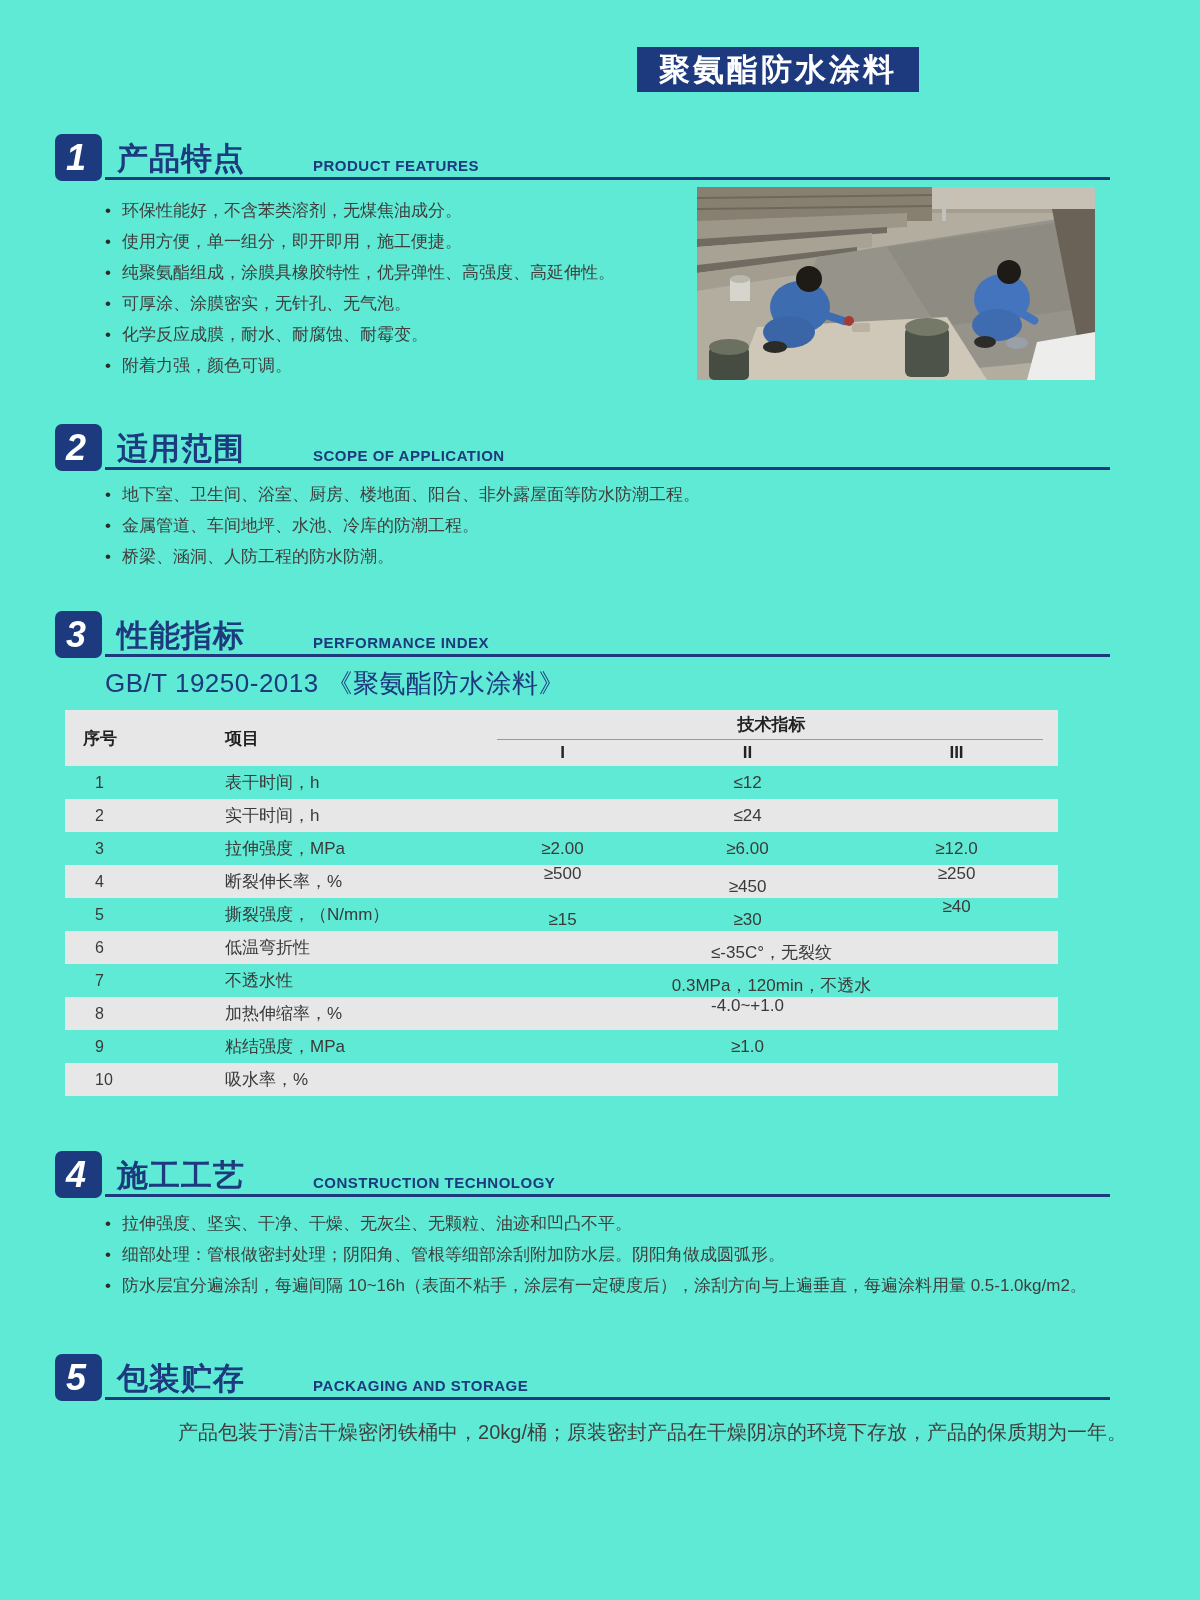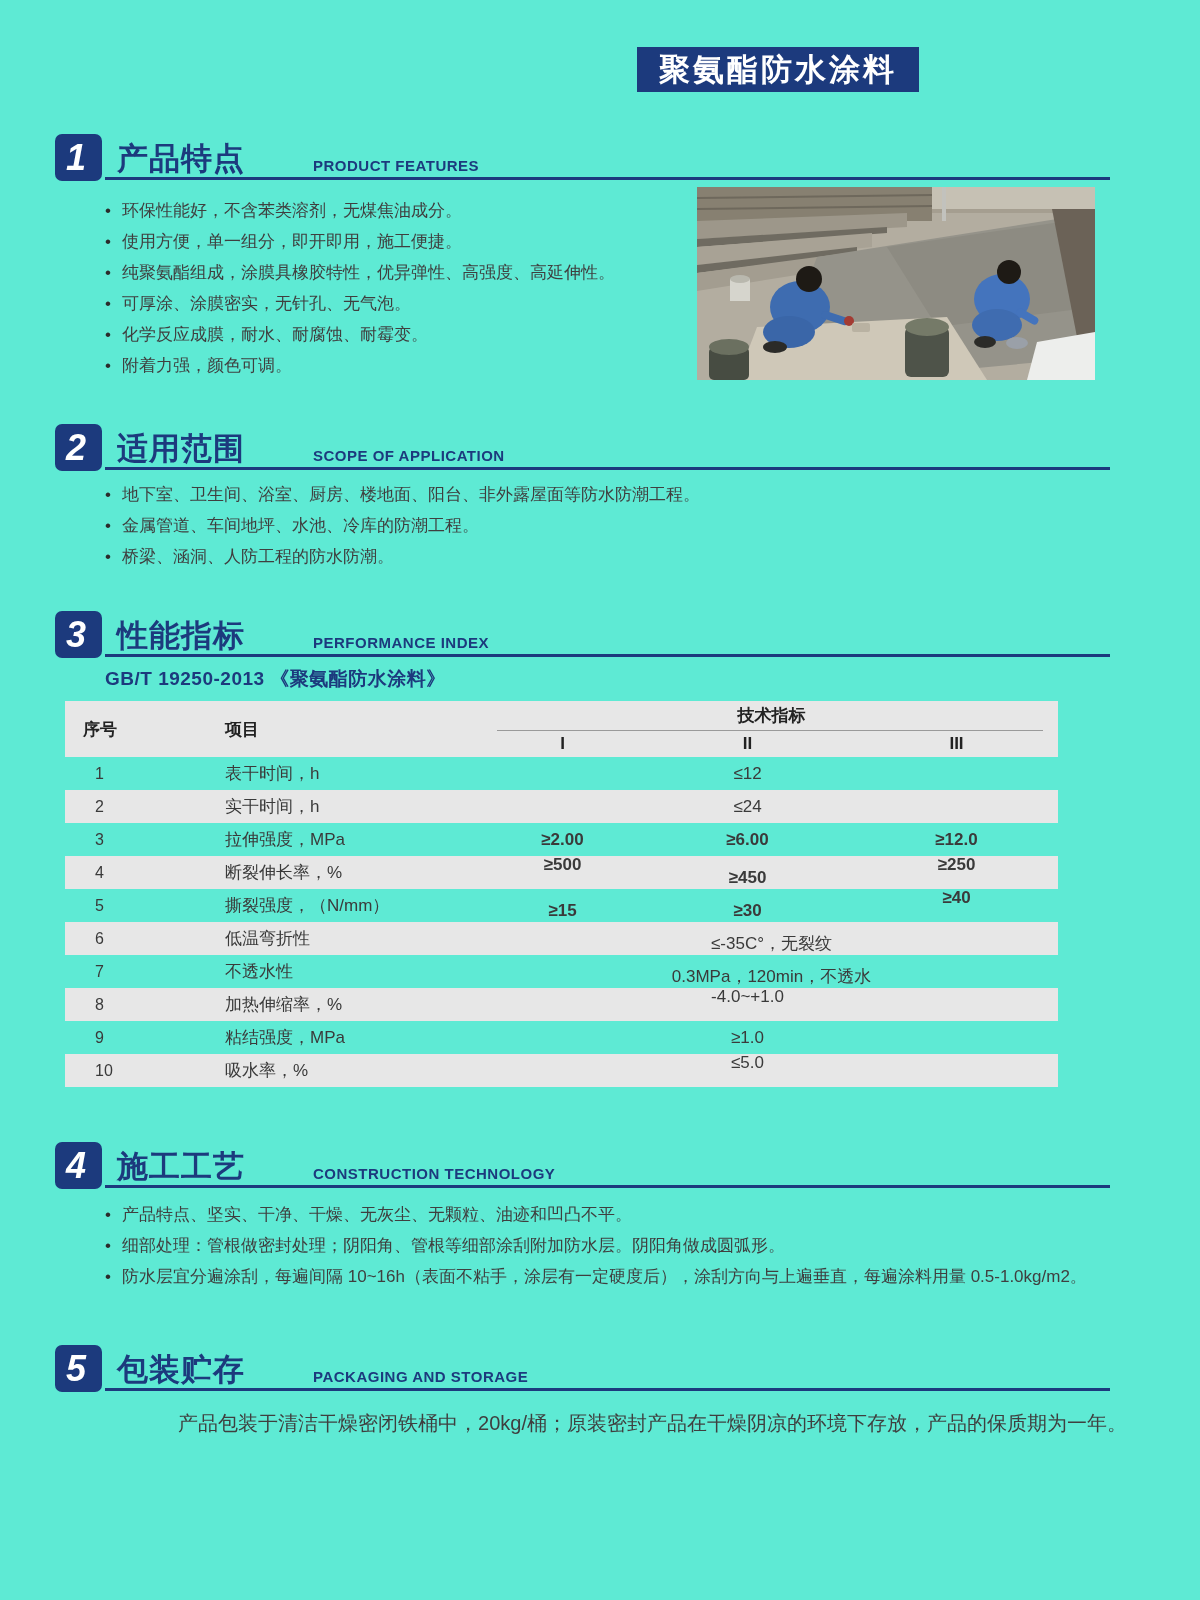--- a/index.html
+++ b/index.html
@@ -31,38 +31,38 @@
   .blist-wide li { max-width: 1005px; }
 
   .s1-content { position: relative; margin: 14px 16px 0 105px; height: 196px; }
   .s1-content .blist { width: 585px; }
   .photo { position: absolute; left: 592px; top: -8px; width: 398px; height: 193px; display: block; }
 
   .s2-content { margin: 8px 0 0 105px; }
   .s4-content { margin: 10px 0 0 105px; }
 
   
-  .std-line { margin: 8px 0 0 105px; font-size: 19px; font-weight: bold; color: #1c3a7d; letter-spacing: 0.5px; }
+  .std-line { margin: 8px 0 0 105px; font-size: 26px; font-weight: normal; color: #1c3a7d; letter-spacing: 0.5px; }
   .ptable { margin: 9px 0 0 65px; width: 993px; font-size: 17px; color: #3a3a3a; }
   .thead {
     display: grid; grid-template-columns: 145px 275px 155px 215px 203px;
     grid-template-rows: 30px 26px; background: #e7e7e7; height: 56px;
   }
   .th-no, .th-item { grid-row: 1 / 3; display: flex; align-items: center; font-weight: bold; color: #222; }
   .th-no { padding-left: 18px; }
   .th-item { padding-left: 15px; }
   .th-tech { grid-column: 3 / 6; grid-row: 1; display: flex; align-items: flex-end; justify-content: center;
     font-weight: bold; color: #222; padding-bottom: 4px; position: relative; }
   .th-tech::after { content: ""; position: absolute; left: 12px; right: 15px; bottom: 0; height: 1px; background: #9a9a9a; }
   .th-grade { grid-row: 2; display: flex; align-items: center; justify-content: center; font-weight: bold; color: #222; font-size: 17px; }
   .trow { display: grid; grid-template-columns: 145px 275px 155px 215px 203px; height: 33px; align-items: center; }
   .trow.stripe { background: #e7e7e7; }
   .c-no { padding-left: 30px; font-size: 16px; }
   .c-item { padding-left: 15px; }
-  .c-val { text-align: center; white-space: nowrap; font-weight: bold; }
+  .c-val { text-align: center; white-space: nowrap; }
   .c-span { grid-column: 3 / 6; display: flex; justify-content: center; transform: translateX(-24px); white-space: nowrap; }
   .up { transform: translateY(-8px); }
   .dn { transform: translateY(5px); }
   .c-span.up { transform: translateX(-24px) translateY(-8px); }
 
   .s5-text { margin: 18px 0 0 105px; font-size: 20px; color: #3f3f3f; text-align: center; }
 
   .mt-s1 { margin-top: 39px; }
   .mt-s2 { margin-top: 30px; }
   .mt-s3 { margin-top: 36px; }
@@ -221,33 +221,32 @@
       <div class="c-span up">-4.0~+1.0</div>
     </div>
     <div class="trow">
       <div class="c-no">9</div>
       <div class="c-item">粘结强度，MPa</div>
       <div class="c-span">≥1.0</div>
     </div>
     <div class="trow stripe">
       <div class="c-no">10</div>
       <div class="c-item">吸水率，%</div>
-      <div class="c-span up">≤5.0</div>
     </div>
   </div>
 
   <div class="sec mt-s4">
     <div class="rule"></div>
     <div class="badge">4</div>
     <div class="sec-title">施工工艺</div>
     <div class="sec-sub" style="left: 258px;">CONSTRUCTION TECHNOLOGY</div>
   </div>
   <div class="s4-content">
     <ul class="blist blist-wide">
-      <li>产品特点、坚实、干净、干燥、无灰尘、无颗粒、油迹和凹凸不平。</li>
+      <li>拉伸强度、坚实、干净、干燥、无灰尘、无颗粒、油迹和凹凸不平。</li>
       <li>细部处理：管根做密封处理；阴阳角、管根等细部涂刮附加防水层。阴阳角做成圆弧形。</li>
       <li>防水层宜分遍涂刮，每遍间隔 10~16h（表面不粘手，涂层有一定硬度后），涂刮方向与上遍垂直，每遍涂料用量 0.5-1.0kg/m2。</li>
     </ul>
   </div>
 
   <div class="sec mt-s5">
     <div class="rule"></div>
     <div class="badge">5</div>
     <div class="sec-title">包装贮存</div>
     <div class="sec-sub" style="left: 258px;">PACKAGING AND STORAGE</div>

